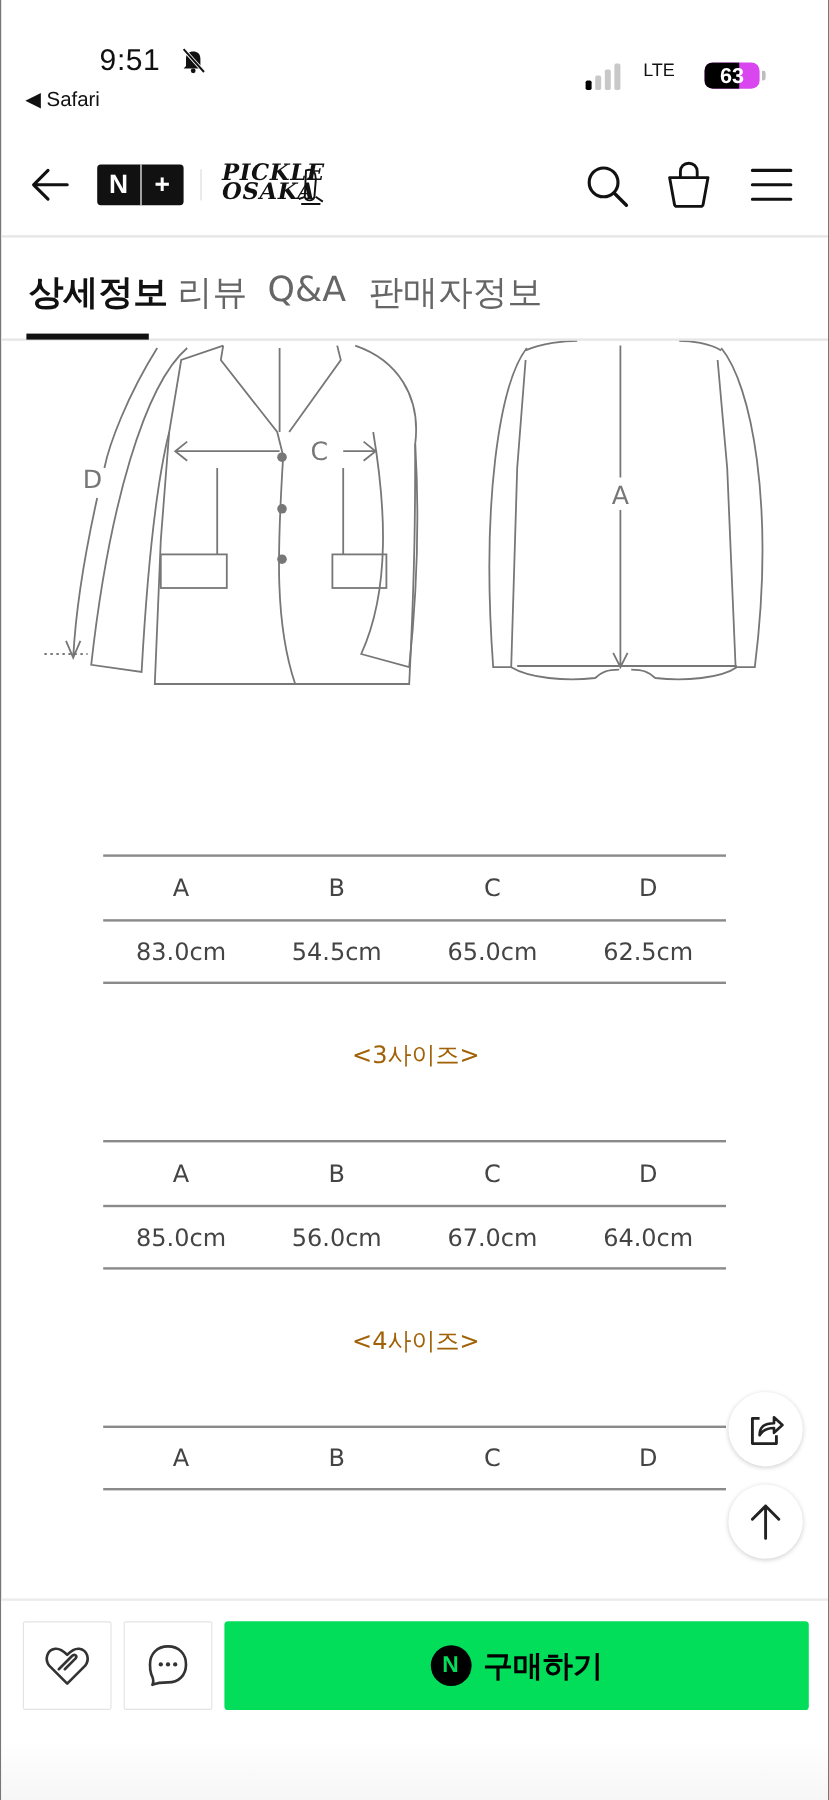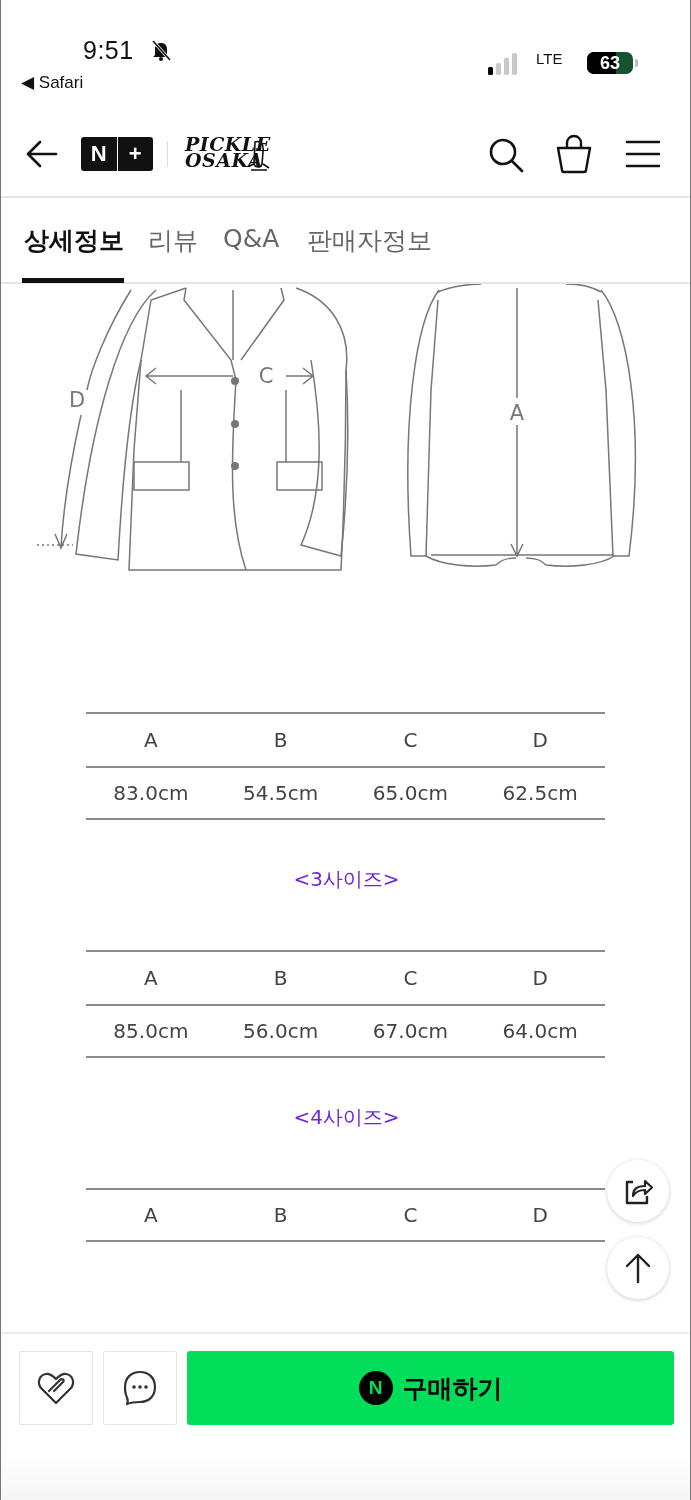--- a/index.html
+++ b/index.html
@@ -8,49 +8,49 @@
 
   
   .status { position: absolute; top: 0; left: 0; width: 100%; height: 105px; }
   .time { position: absolute; left: 82px; top: 36px; font-size: 25px; font-weight: normal; font-family: "Liberation Sans", sans-serif; letter-spacing: 0.5px; }
   .bell { position: absolute; left: 148px; top: 38px; width: 24px; height: 24px; }
   .back-app { position: absolute; left: 20px; top: 72px; font-size: 17px; font-family: "Liberation Sans", sans-serif; }
   .signal { position: absolute; left: 487px; top: 53px; display: flex; align-items: flex-end; gap: 3px; height: 22px; }
   .signal span { width: 5px; border-radius: 1.5px; background: #c8c8c8; }
   .signal span.on { background: #000; }
   .lte { position: absolute; left: 535px; top: 50px; font-size: 15px; font-family: "Liberation Sans", sans-serif; }
-  .battery { position: absolute; left: 586px; top: 52px; width: 46px; height: 22px; border-radius: 7px; background: #14532d; overflow: hidden; }
+  .battery { position: absolute; left: 586px; top: 52px; width: 46px; height: 22px; border-radius: 7px; background: #d946ef; overflow: hidden; }
   .battery .fill { position: absolute; left: 0; top: 0; height: 100%; width: 63%; background: #000; }
   .battery .pct { position: absolute; left: 0; top: 0; width: 100%; text-align: center; color: #fff; font-weight: bold; font-size: 18px; line-height: 22px; font-family: "Liberation Sans", sans-serif; }
   .battery-tip { position: absolute; left: 634px; top: 59px; width: 3px; height: 8px; background: #bdbdbd; border-radius: 0 2px 2px 0; }
 
   
   .header { position: absolute; top: 110px; left: 0; width: 100%; height: 88px; border-bottom: 2px solid #e6e6e6; }
   .icon-btn { position: absolute; cursor: pointer; }
   .nplus { position: absolute; left: 80px; top: 27px; width: 72px; height: 34px; background: #111; border-radius: 3px; display: flex; }
   .nplus div { flex: 1; color: #fff; font-weight: bold; font-size: 22px; display: flex; align-items: center; justify-content: center; font-family: "Liberation Sans", sans-serif; }
   .nplus div:first-child { border-right: 1px solid #fff; }
   .hdr-sep { position: absolute; left: 166px; top: 31px; width: 1px; height: 26px; background: #ddd; }
   .brand { position: absolute; left: 184px; top: 26px; font-family: "DejaVu Serif", serif; font-weight: bold; font-style: italic; font-size: 19px; line-height: 16px; letter-spacing: 0.5px; }
   .brand-mascot { position: absolute; left: 246px; top: 30px; }
 
   
   .tabs { position: absolute; top: 200px; left: 0; width: 100%; height: 84px; border-bottom: 2px solid #e6e6e6; }
-  .tab { position: absolute; top: 24px; font-size: 25px; color: #666; cursor: pointer; }
+  .tab { position: absolute; top: 24px; font-size: 29px; color: #666; cursor: pointer; }
   .tab.active { color: #111; font-weight: bold; }
   .tab-underline { position: absolute; left: 21px; top: 78px; width: 102px; height: 5px; background: #111; }
 
   
   .diagram { position: absolute; left: 0; top: 284px; width: 691px; height: 300px; }
 
   .size-table { position: absolute; left: 85px; width: 519px; }
   .size-table .row { display: flex; height: 54px; border-top: 2px solid #8a8a8a; align-items: center; }
   .size-table .row:last-child { border-bottom: 2px solid #8a8a8a; }
   .size-table .cell { flex: 1; text-align: center; font-size: 20px; color: #444; font-family: "DejaVu Sans", sans-serif; }
-  .size-caption { position: absolute; left: 0; width: 691px; text-align: center; font-size: 20px; color: #6d28d9; }
+  .size-caption { position: absolute; left: 0; width: 691px; text-align: center; font-size: 20px; color: #a16207; }
 
   
   .fab { position: absolute; left: 606px; width: 62px; height: 62px; border-radius: 50%; background: #fff; box-shadow: 0 1px 4px rgba(0,0,0,0.2); display: flex; align-items: center; justify-content: center; cursor: pointer; }
 
   
   .bottom-bar { position: absolute; left: 0; top: 1332px; width: 100%; height: 168px; border-top: 2px solid #ececec; background: linear-gradient(#fff 70%, #f6f6f6); }
   .sq-btn { position: absolute; top: 17px; width: 74px; height: 74px; border: 1px solid #e4e4e4; border-radius: 2px; background: #fff; display: flex; align-items: center; justify-content: center; cursor: pointer; }
   .buy-btn { position: absolute; left: 186px; top: 17px; width: 487px; height: 74px; background: #02de5a; border-radius: 3px; display: flex; align-items: center; justify-content: center; gap: 10px; cursor: pointer; }
   .buy-n { width: 34px; height: 34px; border-radius: 50%; background: #000; color: #02de5a; font-weight: bold; font-size: 19px; display: flex; align-items: center; justify-content: center; font-family: "Liberation Sans", sans-serif; }
   .buy-label { font-size: 25px; font-weight: bold; color: #000000; }

